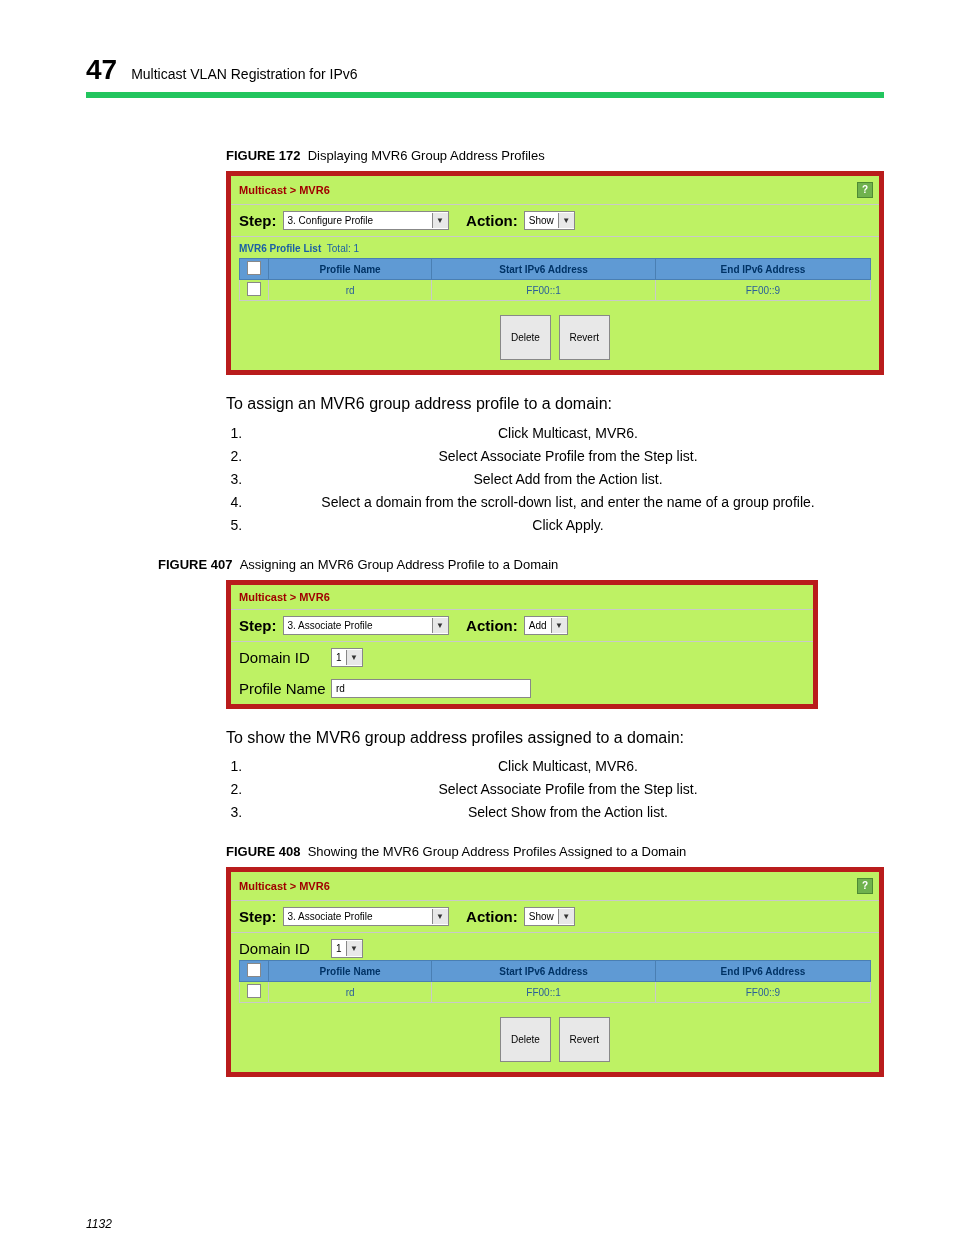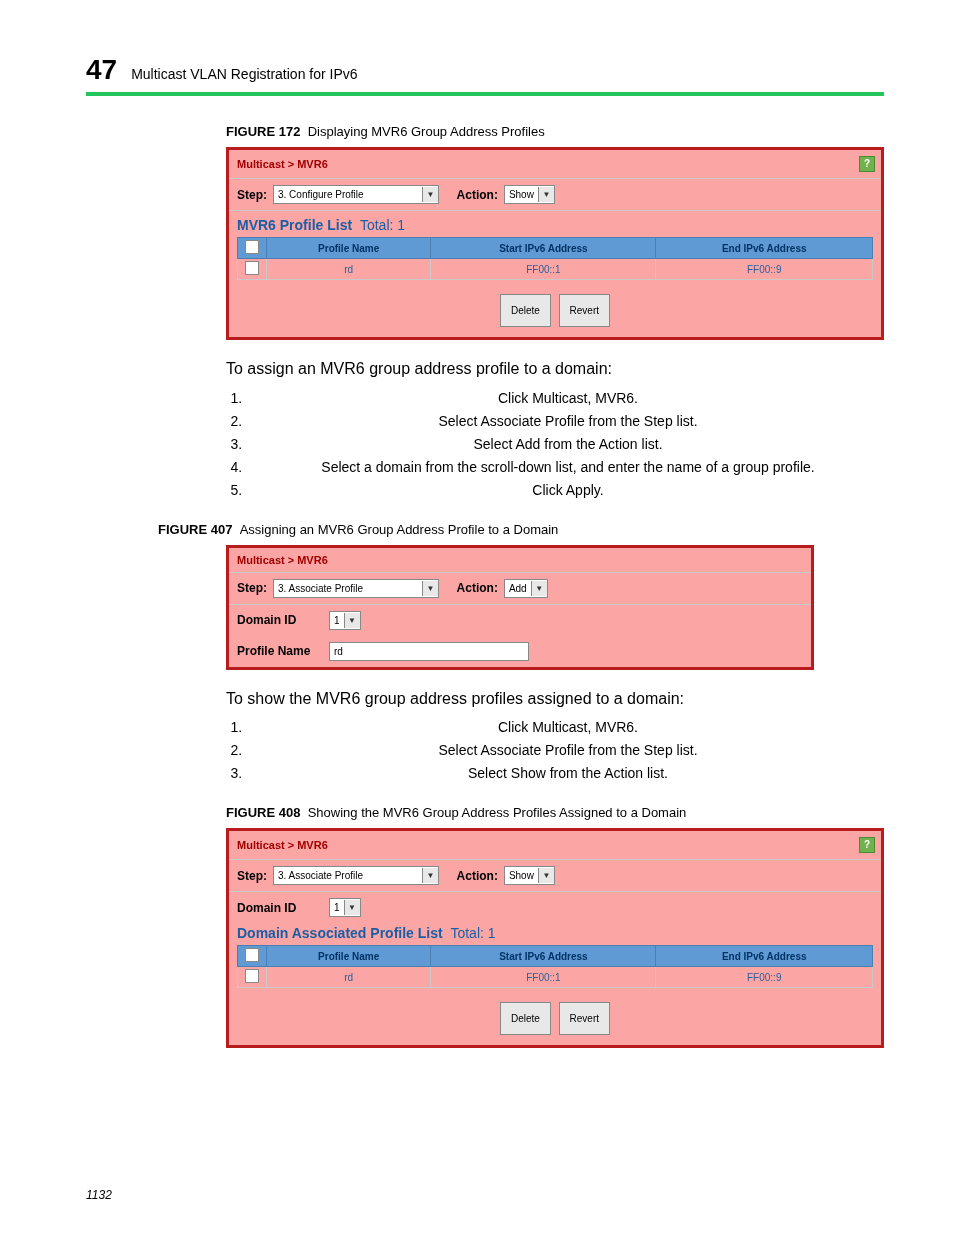--- a/index.html
+++ b/index.html
@@ -9,31 +9,31 @@
     font-size: 13px;
     color: #000;
     width: 954px;
     box-sizing: border-box;
     background: #fff;
   }
   .page-head {
     display: flex;
     align-items: baseline;
     gap: 14px;
-    border-bottom: 4px solid #22c55e;
+    border-bottom: 6px solid #22c55e;
     padding-bottom: 6px;
-    margin-bottom: 28px;
+    margin-bottom: 50px;
   }
   .page-head .num { font-size: 28px; font-weight: bold; }
   .page-head .title { font-size: 14px; text-align: center; }
   .fig-caption { font-size: 13px; margin: 24px 0 8px 0; }
   .fig-caption b { font-weight: bold; }
   .fig-box {
-    border: 3px solid #b91c1c;
-    background: #fca5a5;
+    border: 5px solid #b91c1c;
+    background: #bef264;
   }
   .fig-box.narrow { width: 582px; }
   .panel-head {
     display: flex;
     justify-content: space-between;
     align-items: center;
     padding: 6px 6px 6px 8px;
     border-bottom: 1px solid #c9c9c9;
   }
   .panel-head .nav { color: #a00000; font-weight: bold; font-size: 11px; }
@@ -48,39 +48,39 @@
     border: 1px solid #4e8a33;
   }
   .toolbar-row {
     display: flex;
     align-items: center;
     gap: 6px;
     padding: 6px 8px;
     font-size: 10px;
     border-bottom: 1px solid #c9c9c9;
   }
-  .toolbar-row label, .form-row label { font-weight: bold; font-size: 12px; }
+  .toolbar-row label, .form-row label { font-weight: bold; font-size: 15px; }
   .dropdown {
     display: inline-flex;
     align-items: center;
     border: 1px solid #888;
     background: #fff;
     height: 17px;
     font-size: 10px;
     padding: 0 0 0 4px;
   }
   .dropdown .dd-text { padding-right: 4px; white-space: nowrap; }
   .dropdown .dd-arrow {
     width: 15px; height: 15px;
     background: #e8e8e8;
     border-left: 1px solid #888;
     display:flex; align-items:center; justify-content:center;
     font-size: 8px; color:#333;
   }
-  .list-title { padding: 6px 8px 4px 8px; font-size: 14px; }
+  .list-title { padding: 6px 8px 4px 8px; font-size: 10px; }
   .list-title .bold { font-weight: bold; color:#1a5fa6; }
   .list-title .count { color:#1a5fa6; }
   .tbl { width: calc(100% - 16px); margin: 0 8px 8px 8px; border-collapse: collapse; font-size: 10px; }
   .tbl th {
     background: #5f9ad4;
     color: #003366;
     font-weight: bold;
     padding: 4px 6px;
     border: 1px solid #4a7fb3;
     text-align: center;
@@ -97,30 +97,30 @@
     border: 1px solid #888;
     background: #fff;
     display: inline-block;
   }
   .button-row { text-align: center; padding: 6px 0 10px 0; }
   .btn {
     display: inline-block;
     border: 1px solid #888;
     background: #e8e8e8;
     font-size: 10px;
-    padding: 10px 10px;
+    padding: 16px 10px;
     margin: 0 2px;
   }
   .form-row {
     display: flex;
     align-items: center;
     padding: 6px 8px;
     font-size: 10px;
   }
-  .form-row label { width: 92px; font-weight: bold; }
+  .form-row label { width: 92px; font-weight: normal; }
   .textinput {
     border: 1px solid #888;
     background: #fff;
     font-size: 10px;
     padding: 2px 4px;
     width: 190px;
     height: 13px;
   }
   .body-text { font-size: 16px; margin: 18px 0 10px 0; line-height: 1.35; }
   ol.steps { margin: 4px 0 10px 20px; padding: 0; text-align: center; }
@@ -265,23 +265,20 @@
       <span class="dd-arrow">▼</span>
     </span>
   </div>
   <div class="form-row" style="padding-bottom:2px;">
     <label>Domain ID</label>
     <span class="dropdown">
       <span class="dd-text">1</span>
       <span class="dd-arrow">▼</span>
     </span>
   </div>
-  <div class="list-title">
-    <span class="bold">Domain Associated Profile List</span>&nbsp;&nbsp;<span class="count">Total:</span> <span class="count">1</span>
-  </div>
   <table class="tbl">
     <tbody>
         <tr>
       <th class="chk"><span class="chkbox"></span></th>
       <th>Profile Name</th>
       <th>Start IPv6 Address</th>
       <th>End IPv6 Address</th>
     </tr>
     <tr>
       <td class="chk"><span class="chkbox"></span></td>

